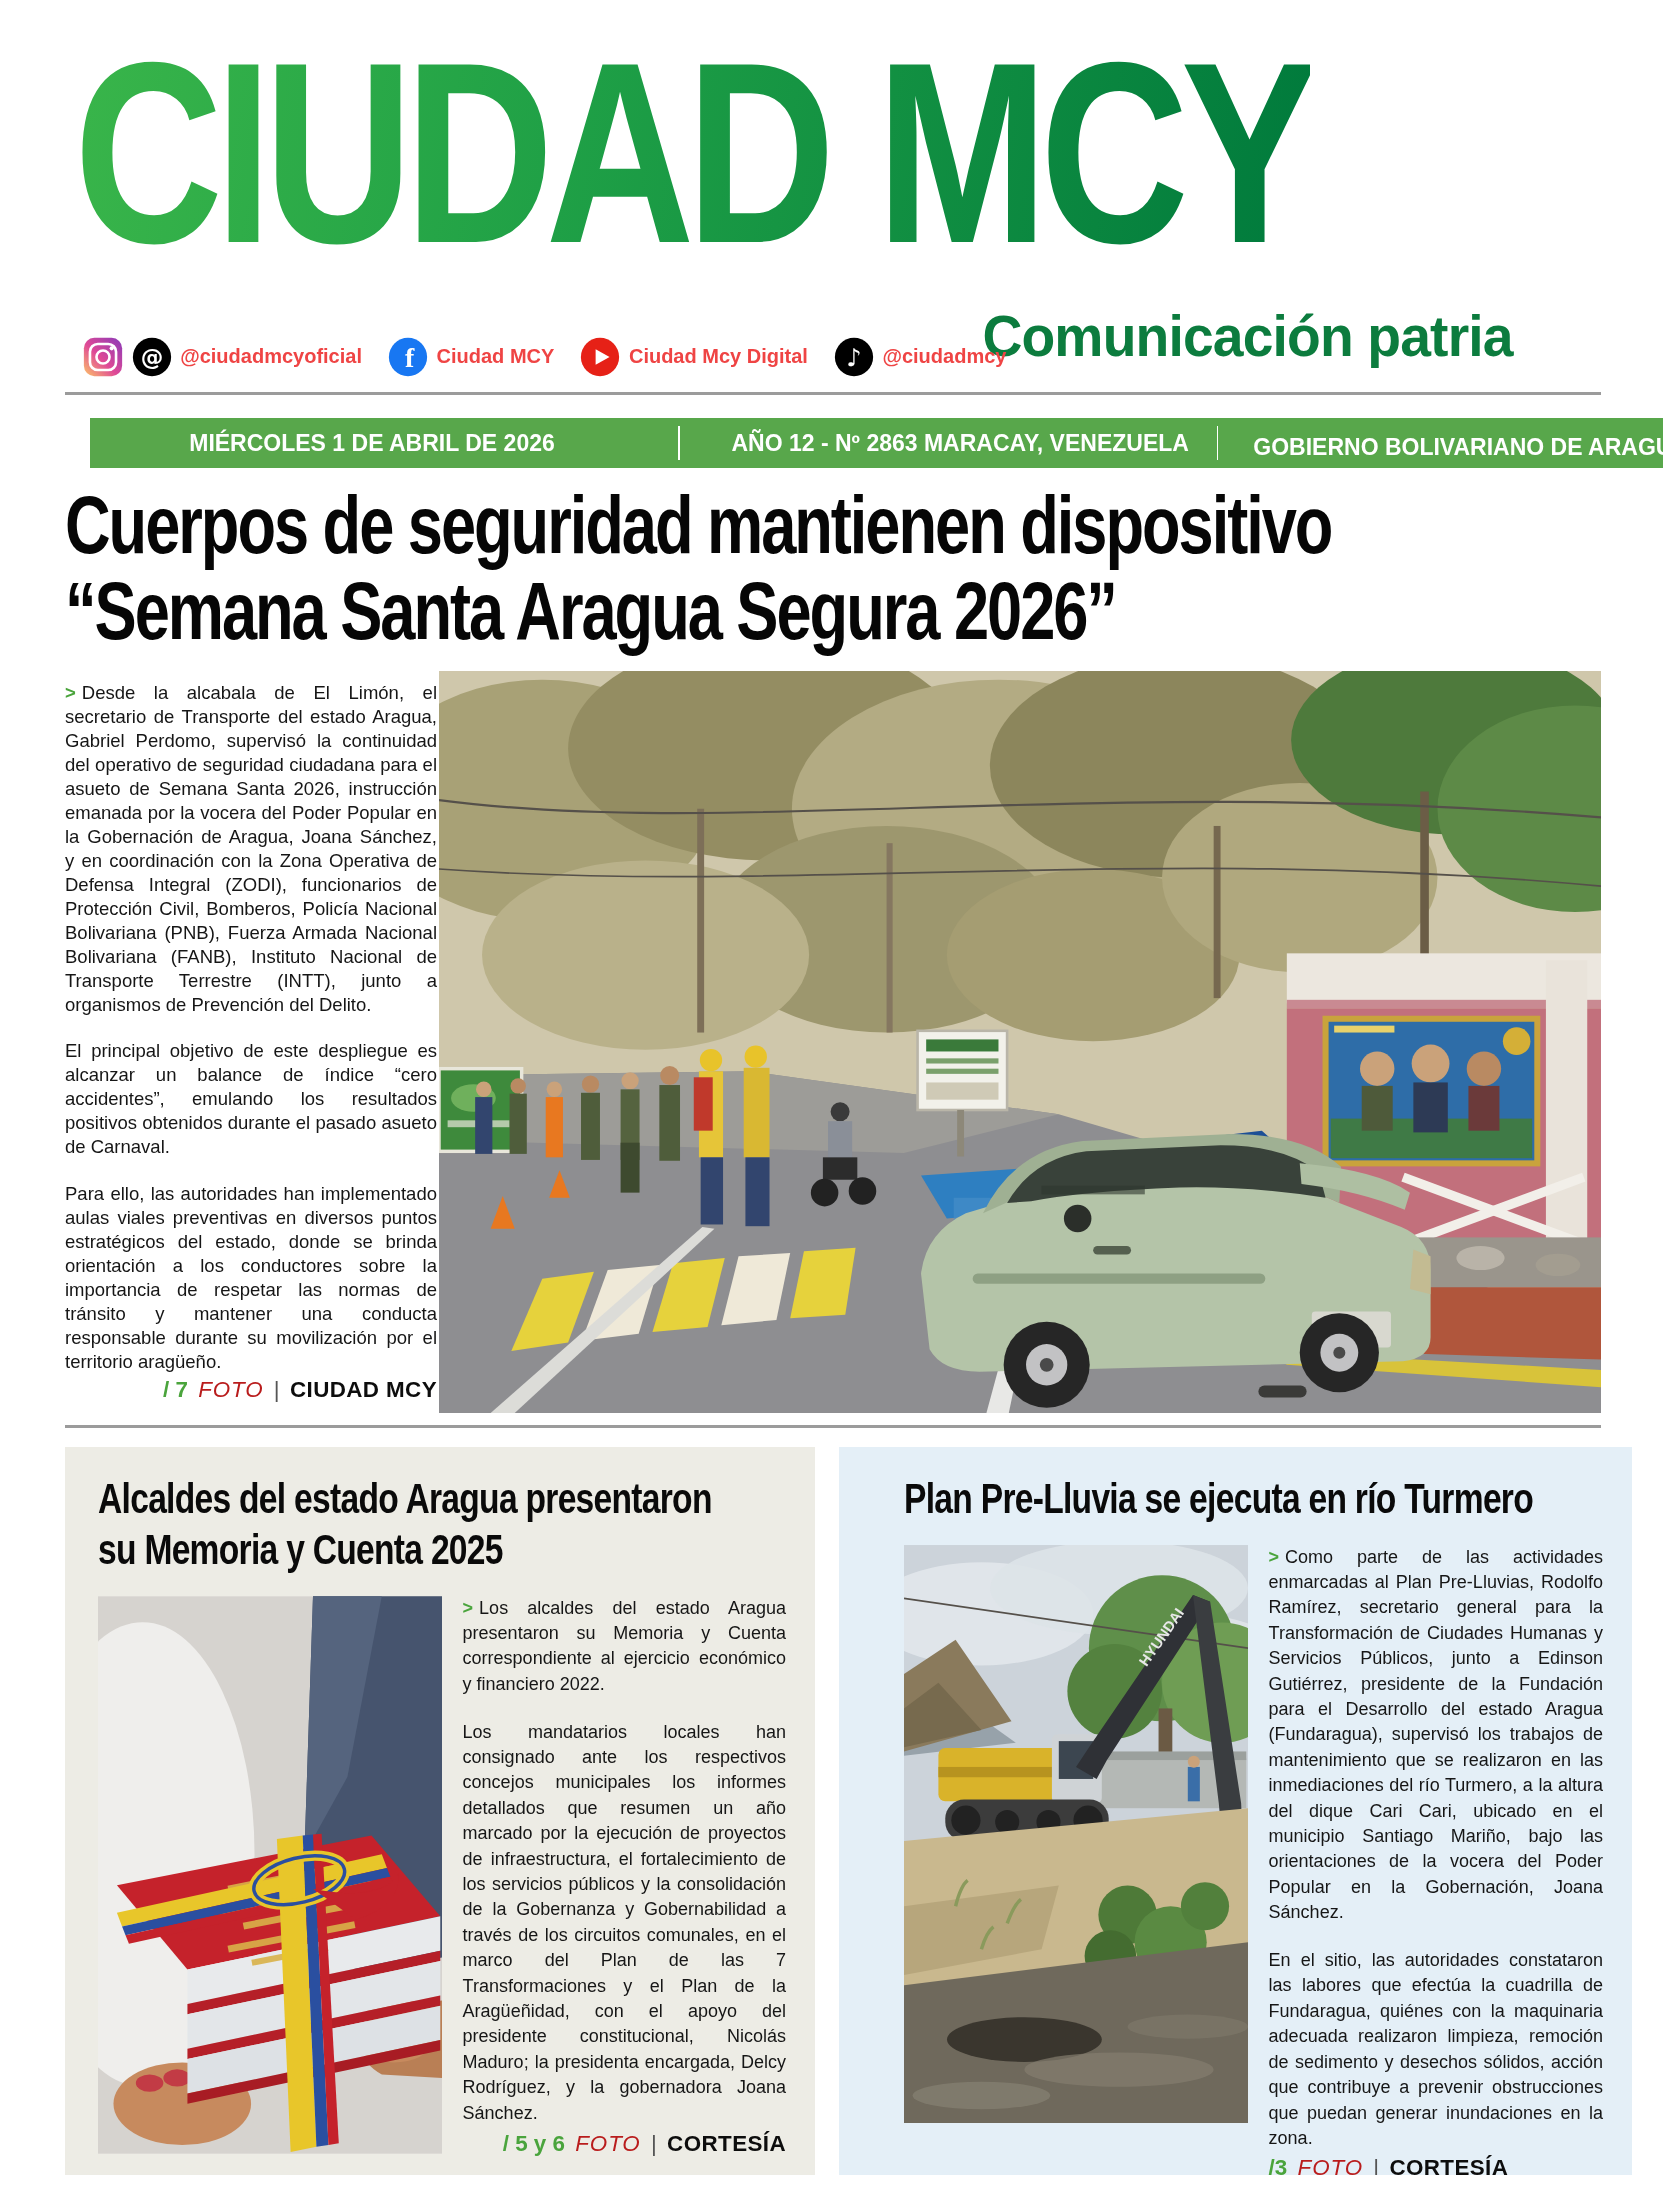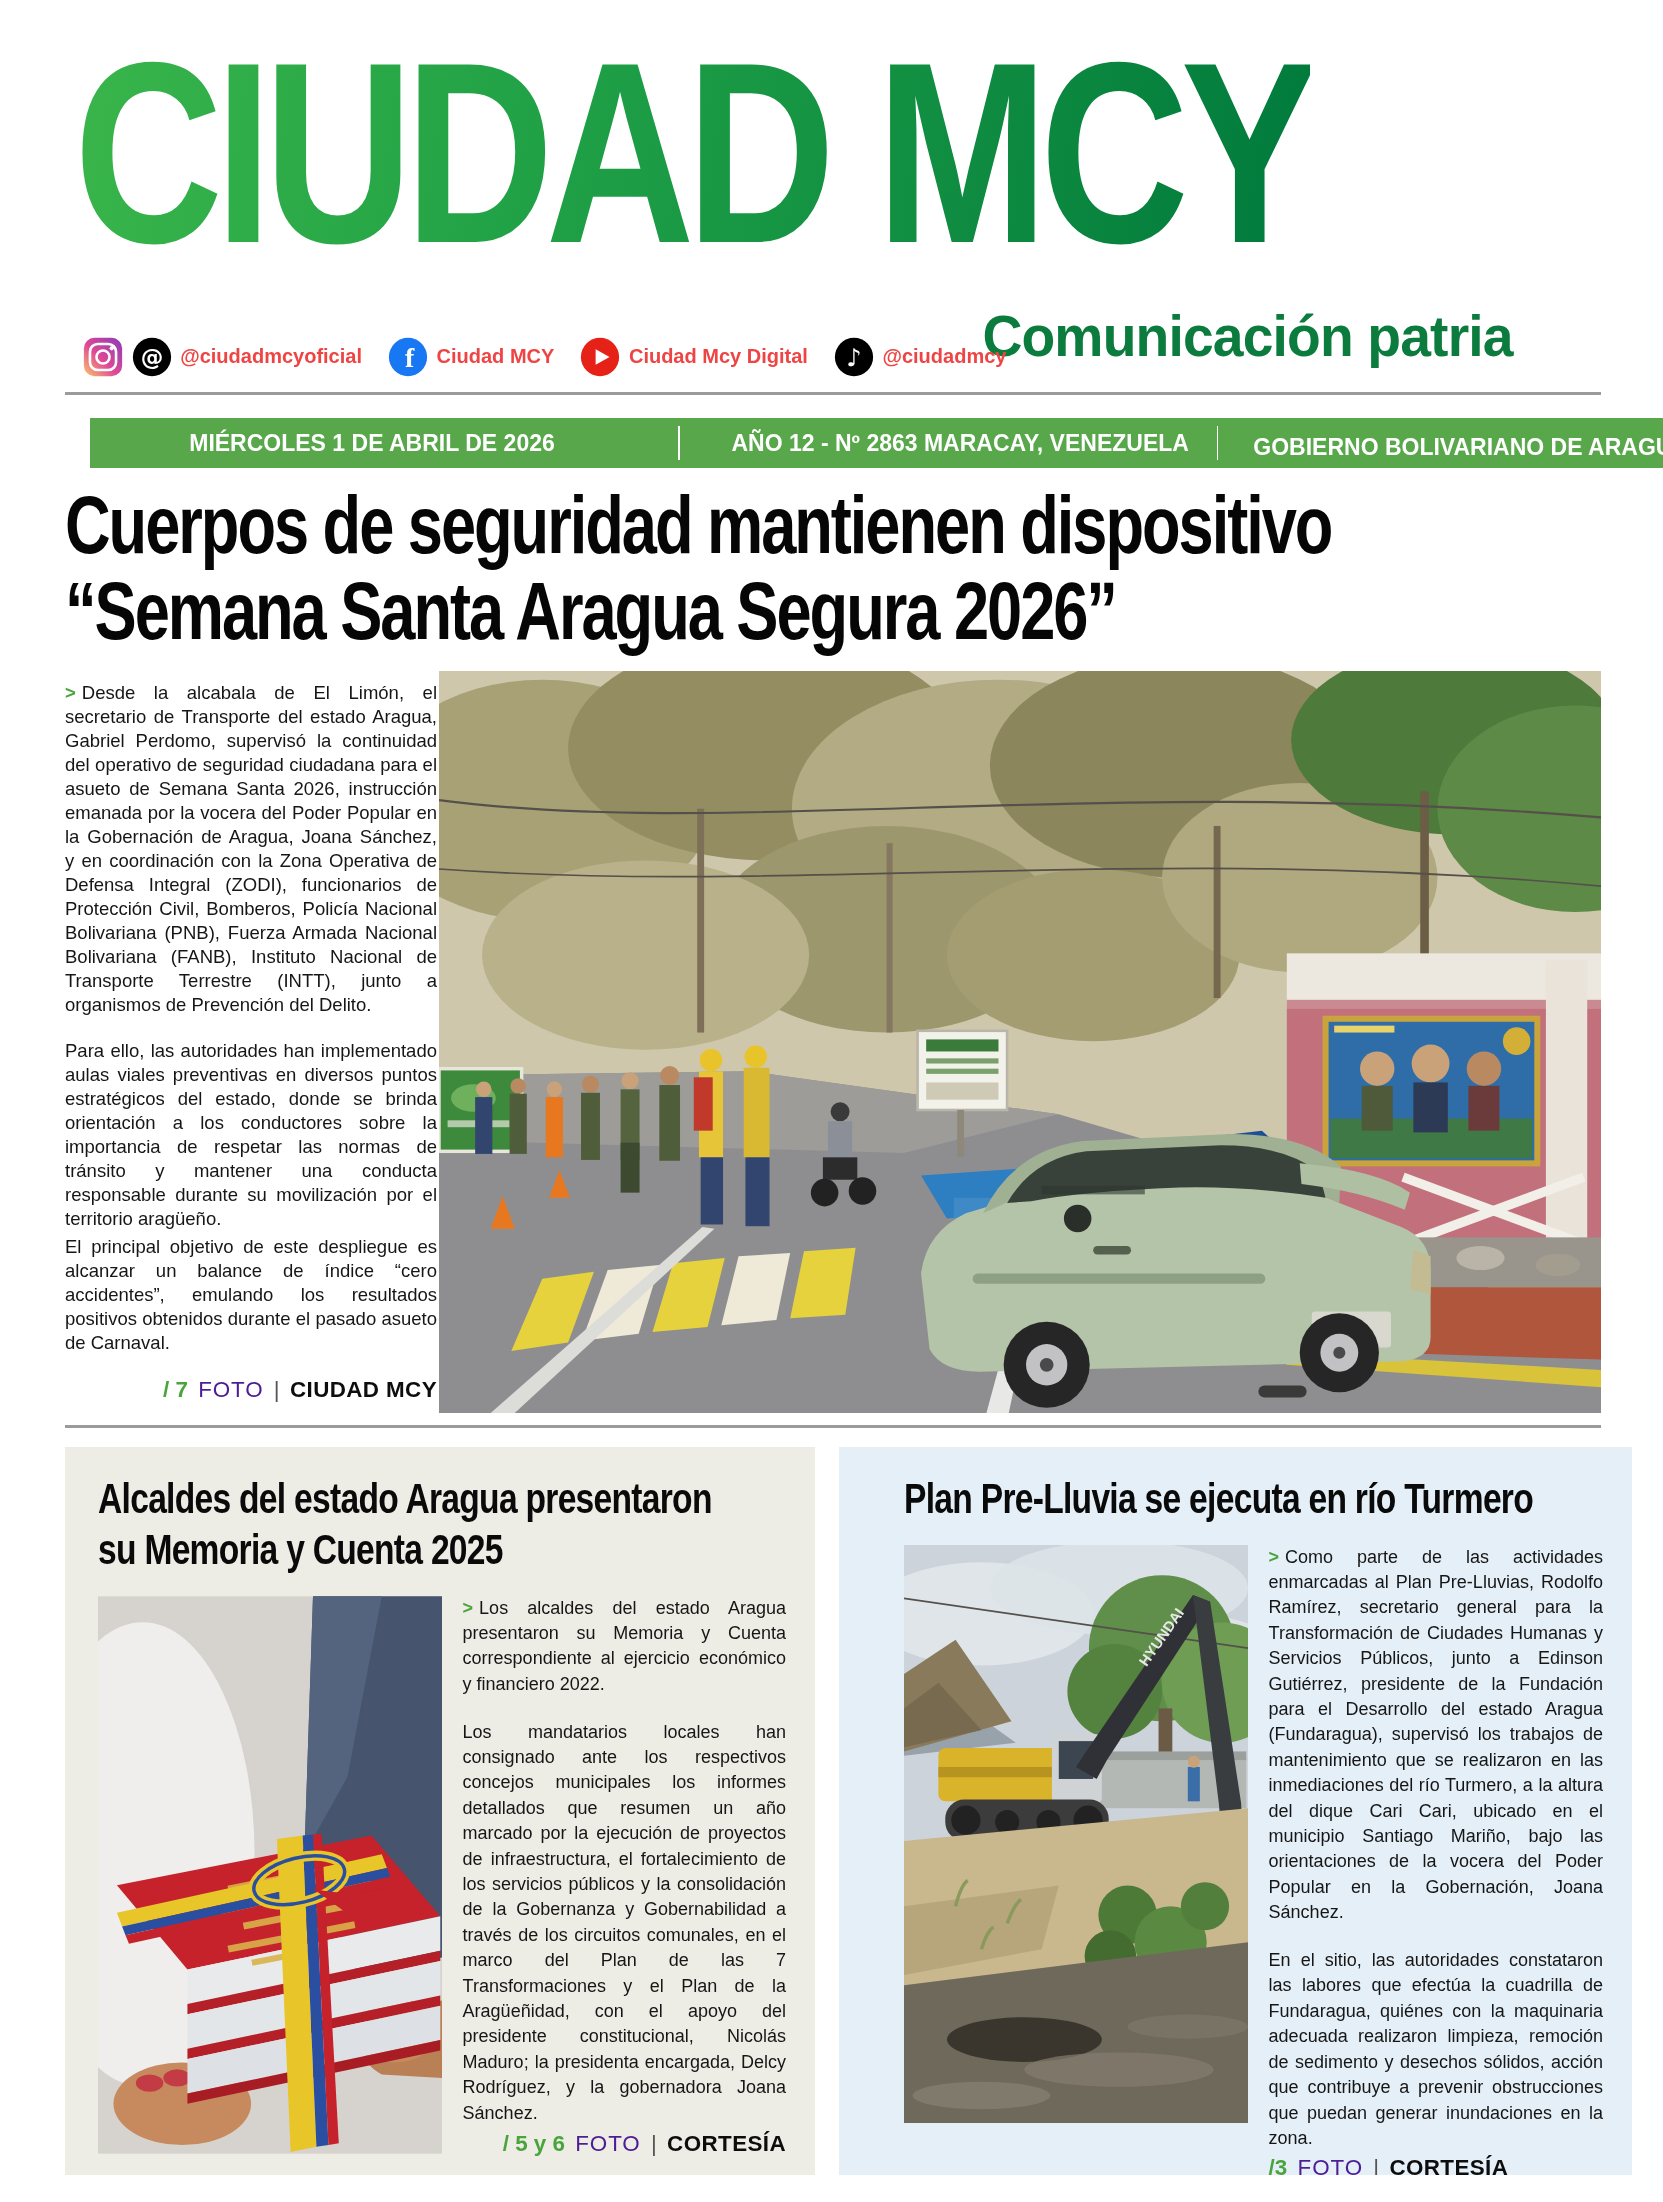--- a/index.html
+++ b/index.html
@@ -36,21 +36,21 @@
   
   .headline{position:absolute;left:65px;top:482px;line-height:86px;color:#060606;}
   .headline .hl{display:block;font-size:81px;font-weight:bold;letter-spacing:-2.6px;
         transform:scaleX(.78);transform-origin:left top;white-space:nowrap;}
   .lead-text{position:absolute;left:65px;top:681px;width:372px;}
   .body-p{font-size:18.5px;line-height:24px;text-align:justify;color:#161616;margin:0 0 22.4px;}
   .marker{color:#4aa43c;font-weight:bold;margin-right:6px;}
   .credit{font-size:22.4px;display:flex;gap:10.3px;align-items:baseline;}
   .credit.right{justify-content:flex-end;}
   .credit .pgs{color:#4aa43c;font-weight:bold;}
-  .credit .foto{color:#4c1d95;letter-spacing:0.9px;}
+  .credit .foto{color:#b91c1c;letter-spacing:0.9px;font-style:italic;}
   .credit .sep{color:#555;font-weight:300;}
   .credit .src{color:#0d0d0d;font-weight:bold;letter-spacing:0.4px;}
 
   .main-photo{position:absolute;left:439px;top:671px;width:1162px;height:742px;background:#cfc7ab;}
 
   
   .card{position:absolute;top:1447px;height:728px;overflow:hidden;padding-left:32px;}
   .card-left{left:65px;width:750px;background:#edece5;padding:0;}
   .card-right{left:839px;width:761px;background:#e4eff7;}
   .card-inner{padding:26px 29px 0 33px;}
@@ -126,22 +126,22 @@
     <div class="sec s3">GOBIERNO BOLIVARIANO DE ARAGUA</div>
   </div>
 
   <div class="headline">
     <span class="hl">Cuerpos de seguridad mantienen dispositivo</span>
     <span class="hl">“Semana Santa Aragua Segura 2026”</span>
   </div>
 
   <div class="lead-text">
     <p class="body-p"><span class="marker">&gt;</span><span>Desde la alcabala de El Limón, el secretario de Transporte del estado Aragua, Gabriel Perdomo, supervisó la continuidad del operativo de seguridad ciudadana para el asueto de Semana Santa 2026, instrucción emanada por la vocera del Poder Popular en la Gobernación de Aragua, Joana Sánchez, y en coordinación con la Zona Operativa de Defensa Integral (ZODI), funcionarios de Protección Civil, Bomberos, Policía Nacional Bolivariana (PNB), Fuerza Armada Nacional Bolivariana (FANB), Instituto Nacional de Transporte Terrestre (INTT), junto a organismos de Prevención del Delito.</span></p>
+    <p class="body-p"><span>El principal objetivo de este despliegue es alcanzar un balance de índice “cero accidentes”, emulando los resultados positivos obtenidos durante el pasado asueto de Carnaval.</span></p>
     <p class="body-p" style="margin-bottom:3.4px;"><span>Para ello, las autoridades han implementado aulas viales preventivas en diversos puntos estratégicos del estado, donde se brinda orientación a los conductores sobre la importancia de respetar las normas de tránsito y mantener una conducta responsable durante su movilización por el territorio aragüeño.</span></p>
-    <p class="body-p"><span>El principal objetivo de este despliegue es alcanzar un balance de índice “cero accidentes”, emulando los resultados positivos obtenidos durante el pasado asueto de Carnaval.</span></p>
     <div class="credit right">
       <span class="pgs">/ 7</span>
       <span class="foto">FOTO</span>
       <span class="sep">|</span>
       <span class="src">CIUDAD MCY</span>
     </div>
   </div>
 
   <div class="main-photo">
     <svg viewBox="0 0 1350 862" width="1162" height="742">

